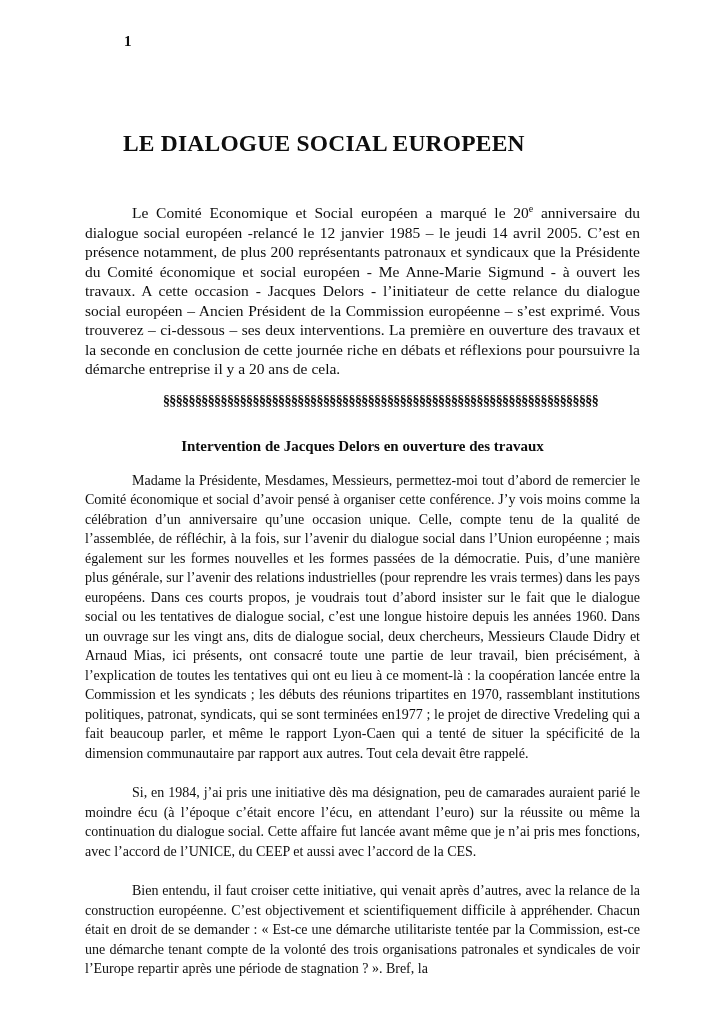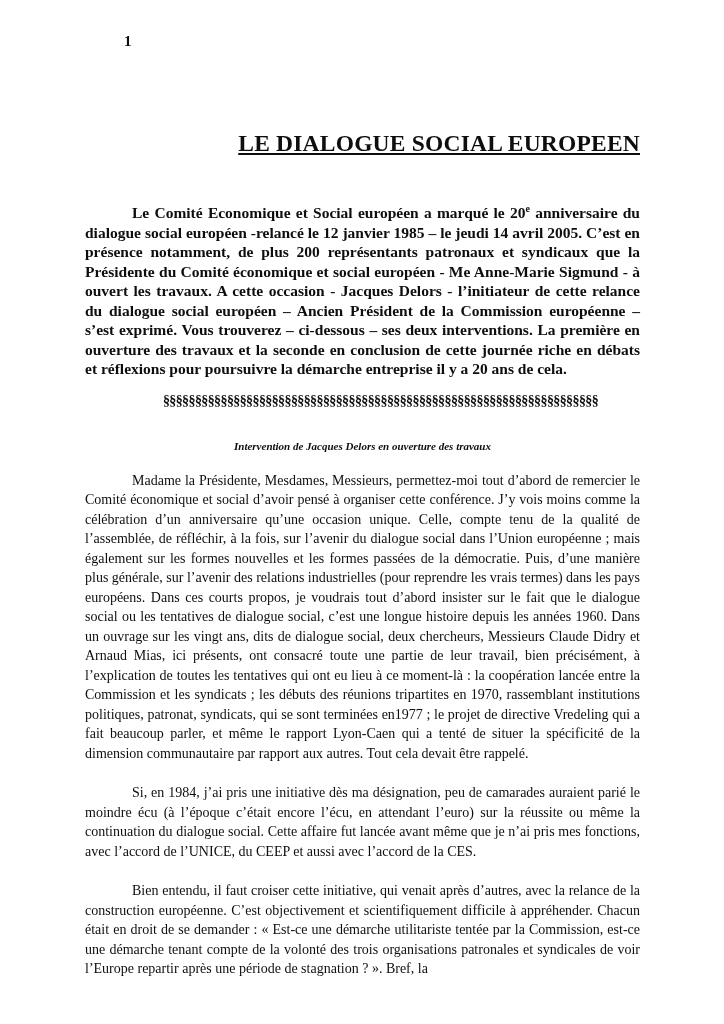--- a/index.html
+++ b/index.html
@@ -23,31 +23,30 @@
     left: 124px;
     top: 33px;
     font-size: 15px;
     font-weight: bold;
   }
   .doc-title {
     margin: 92px 0 0 0;
     font-size: 23.5px;
     line-height: 29px;
     font-weight: bold;
-    text-align: right;
+    text-align: left;
     text-indent: 38px;
     letter-spacing: 0.2px;
     white-space: nowrap;
-    text-decoration: underline;
   }
   .intro {
     margin: 45px 0 0 0;
     font-size: 15.5px;
     line-height: 19.5px;
-    font-weight: bold;
+    font-weight: normal;
     text-align: justify;
     text-indent: 47px;
   }
   .intro sup {
     font-size: 10px;
     line-height: 0;
     vertical-align: super;
   }
   .divider {
     margin: 13px 0 0 0;
@@ -55,25 +54,24 @@
     line-height: 18px;
     font-weight: bold;
     text-align: center;
     text-indent: 36px;
     letter-spacing: -0.6px;
     white-space: nowrap;
     overflow: hidden;
   }
   .section-heading {
     margin: 27px 0 0 0;
-    font-size: 11px;
+    font-size: 15px;
     line-height: 19px;
     font-weight: bold;
     text-align: center;
-    font-style: italic;
   }
   .body-para {
     margin: 20px 0 0 0;
     font-size: 14px;
     line-height: 19.5px;
     text-align: justify;
     text-indent: 47px;
   }
   .body-para.first {
     margin-top: 15px;

